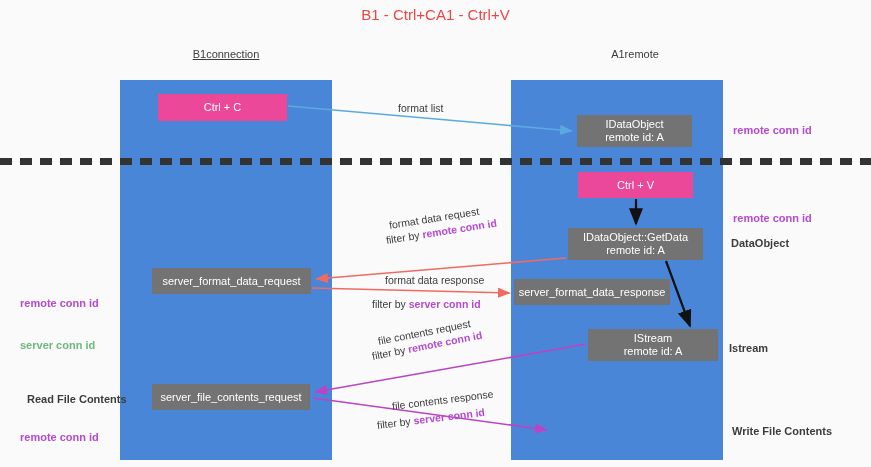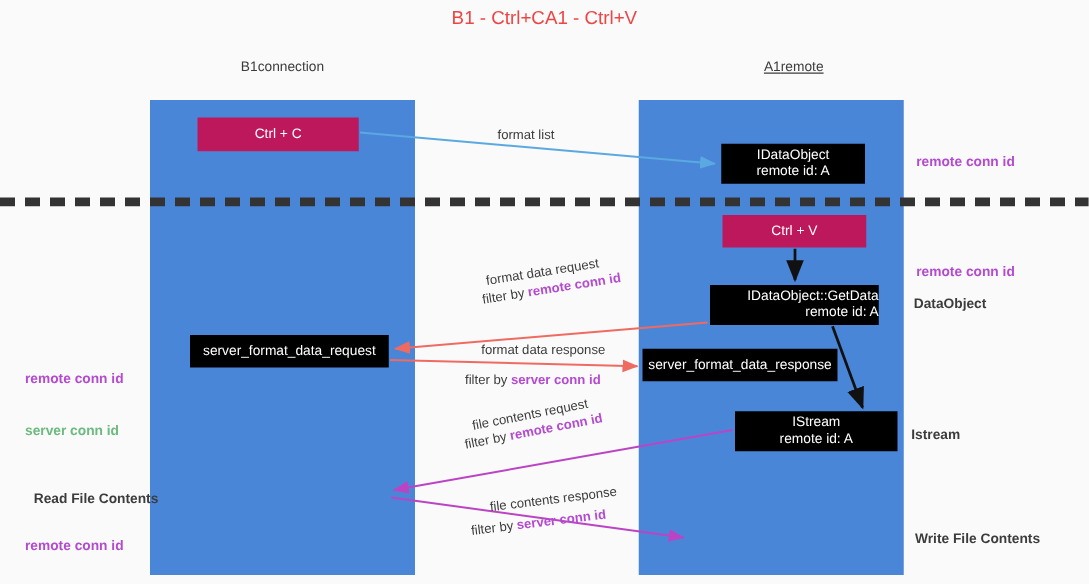--- a/index.html
+++ b/index.html
@@ -18,35 +18,35 @@
 
   .title{
     position:absolute;left:0;top:5px;width:871px;text-align:center;
     font-size:15px;line-height:19px;color:#ef4444;white-space:pre;
   }
 
   .colhead{
     position:absolute;text-align:center;font-size:11px;line-height:13px;
     color:#3c3c3c;white-space:pre;width:160px;
   }
-  #head-b1{left:146px;top:48px;}
-  #head-a1{left:555px;top:48px;text-decoration:underline;}
+  #head-b1{left:146px;top:48px;text-decoration:underline;}
+  #head-a1{left:555px;top:48px;}
 
   .node{
     position:absolute;box-sizing:border-box;
     display:flex;flex-direction:column;align-items:center;justify-content:center;
     text-align:center;color:#ffffff;font-size:11px;line-height:13px;
   }
-  .node.green{background:#be185d;}
-  .node.orange{background:#000000;}
+  .node.green{background:#ec4899;}
+  .node.orange{background:#737373;}
 
   #n-ctrlc{left:158px;top:94px;width:129px;height:27px;}
   #n-idataobject{left:577px;top:115px;width:115px;height:32px;}
   #n-ctrlv{left:578px;top:172px;width:115px;height:26px;text-align:right;}
-  #n-getdata{left:568px;top:228px;width:135px;height:32px;align-items:flex-end;}
+  #n-getdata{left:568px;top:228px;width:135px;height:32px;}
   #n-sfdreq{left:152px;top:268px;width:159px;height:26px;}
   #n-sfdresp{left:514px;top:279px;width:156px;height:26px;}
   #n-istream{left:588px;top:329px;width:130px;height:32px;}
   #n-sfcreq{left:152px;top:384px;width:158px;height:26px;}
   #n-sfcresp{left:551px;top:417px;width:159px;height:26px;}
 
   .dashline{
     position:absolute;left:0;top:158px;width:871px;height:7px;
     background:repeating-linear-gradient(to right,#333 0 12px,transparent 12px 20px);
   }
@@ -143,20 +143,21 @@
   <div class="node orange" id="n-getdata">
       <span>IDataObject::GetData</span>
       <span>remote id: A</span>
     </div>
   <div class="node orange" id="n-sfdresp">server_format_data_response</div>
   <div class="node orange" id="n-sfdreq">server_format_data_request</div>
   <div class="node orange" id="n-istream">
       <span>IStream</span>
       <span>remote id: A</span>
     </div>
+  <div class="node orange" id="n-sfcreq">server_file_contents_request</div>
 
   <div class="dashline"></div>
 
   <div class="side purple" id="s-remote1">remote conn id</div>
   <div class="side purple" id="s-remote2">remote conn id</div>
   <div class="side plain" id="s-dataobject">DataObject</div>
   <div class="side plain" id="s-istream">Istream</div>
   <div class="side plain" id="s-write">Write File Contents</div>
 
   <div class="side" id="s-left-ids">

